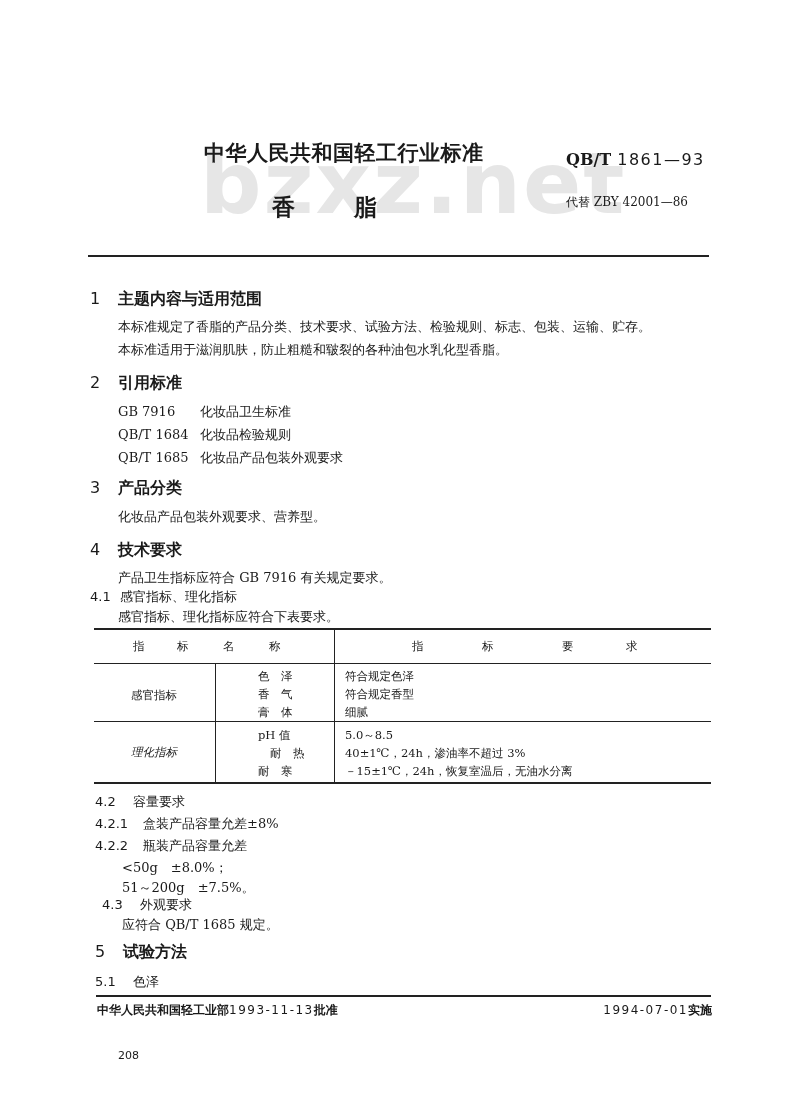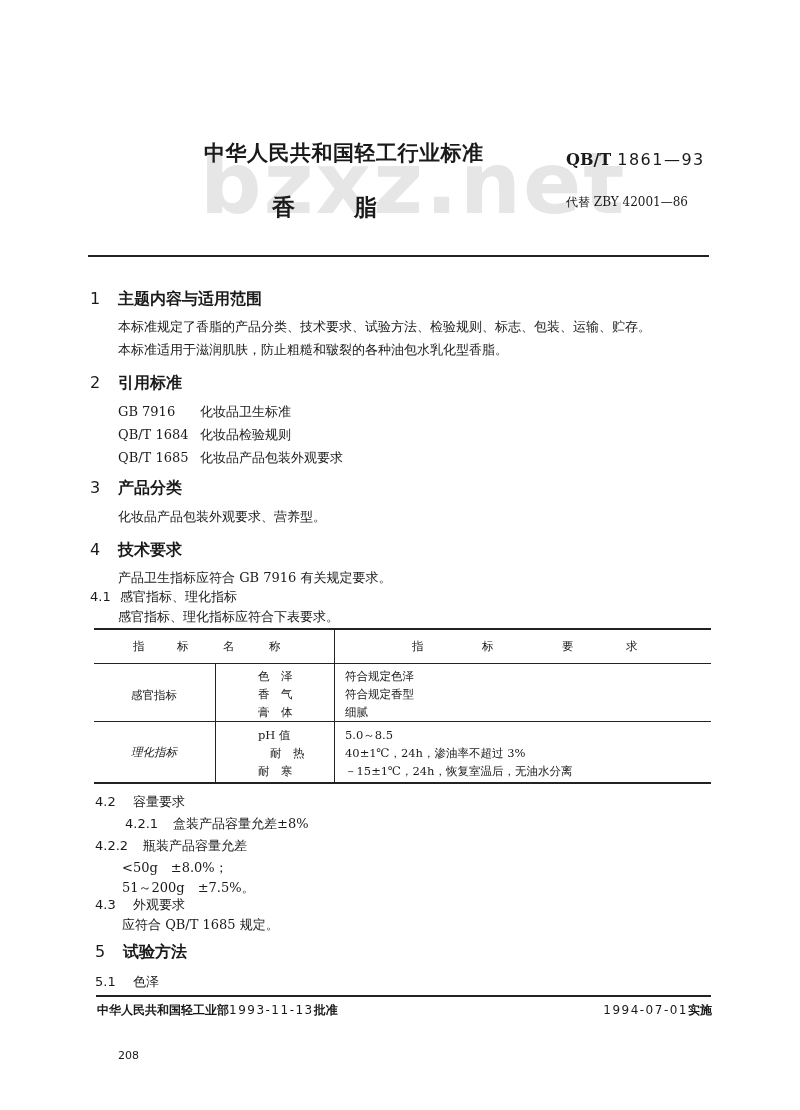--- a/index.html
+++ b/index.html
@@ -111,30 +111,30 @@
   <div class="abs serif tbl-text" style="left:258px;top:764px;">耐　寒</div>
   <div class="abs serif tbl-text" style="left:345px;top:728px;">5.0～8.5</div>
   <div class="abs serif tbl-text" style="left:345px;top:746px;">40±1℃，24h，渗油率不超过 3%</div>
   <div class="abs serif tbl-text" style="left:345px;top:764px;">－15±1℃，24h，恢复室温后，无油水分离</div>
 </div>
 
 <div class="abs sub" style="left:95px;top:793px;">
   <span class="n" style="width:38px;">4.2</span><span>容量要求</span>
 </div>
 <div class="abs sub" style="left:95px;top:815px;">
-  <span class="n" style="width:48px;margin-left:30px;">4.2.1</span><span>盒装产品容量允差±8%</span>
+  <span class="n" style="width:48px;">4.2.1</span><span>盒装产品容量允差±8%</span>
 </div>
 <div class="abs sub" style="left:95px;top:837px;">
   <span class="n" style="width:48px;">4.2.2</span><span>瓶装产品容量允差</span>
 </div>
 <div class="abs p" style="left:122px;top:859px;">&lt;50g　±8.0%；</div>
 <div class="abs p" style="left:122px;top:879px;">51～200g　±7.5%。</div>
 
 <div class="abs sub" style="left:95px;top:896px;">
-  <span class="n" style="width:38px;">4.3</span><span>外观要求</span>
+  <span class="n" style="width:38px;margin-left:7px;">4.3</span><span>外观要求</span>
 </div>
 <div class="abs p" style="left:122px;top:916px;">应符合 QB/T 1685 规定。</div>
 
 <div class="abs sans h1" style="left:95px;top:942px;">
   <span class="n">5</span><span>试验方法</span>
 </div>
 <div class="abs sub" style="left:95px;top:973px;">
   <span class="n" style="width:38px;">5.1</span><span>色泽</span>
 </div>
 

